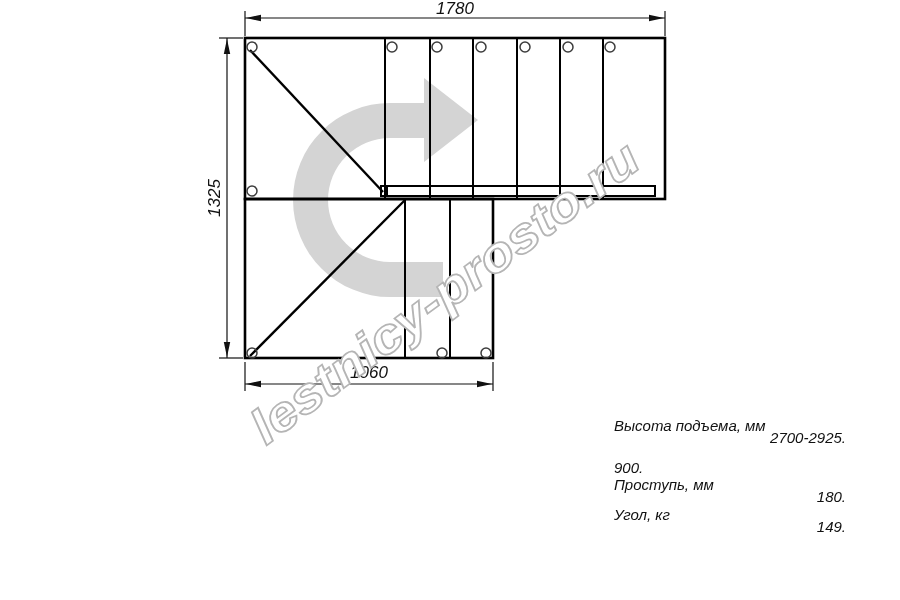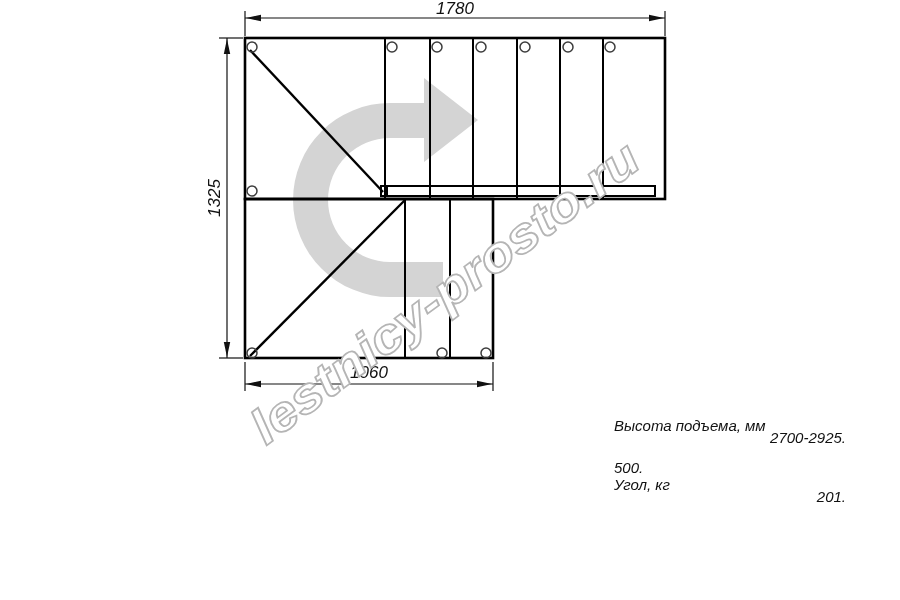--- a/index.html
+++ b/index.html
@@ -125,21 +125,25 @@
   <text class="watermark-text" transform="translate(266,446) rotate(-36.6)" textLength="470" lengthAdjust="spacingAndGlyphs">lestnicy-prosto.ru</text>
 </svg>
 
 
 <div class="specs">
   <div class="spec-row">
     <span class="lbl">Высота подъема, мм</span>
     <span class="val">2700-2925.</span>
   </div>
   <div class="spec-row">
-    <span class="val">500.</span>
+    <span class="val">900.</span>
+  </div>
+  <div class="spec-row">
+    <span class="lbl">Проступь, мм</span>
+    <span class="val">180.</span>
   </div>
   <div class="spec-row">
     <span class="lbl">Угол, кг</span>
-    <span class="val">201.</span>
+    <span class="val">149.</span>
   </div>
 </div>
 
 </div>
 
 </body></html>

